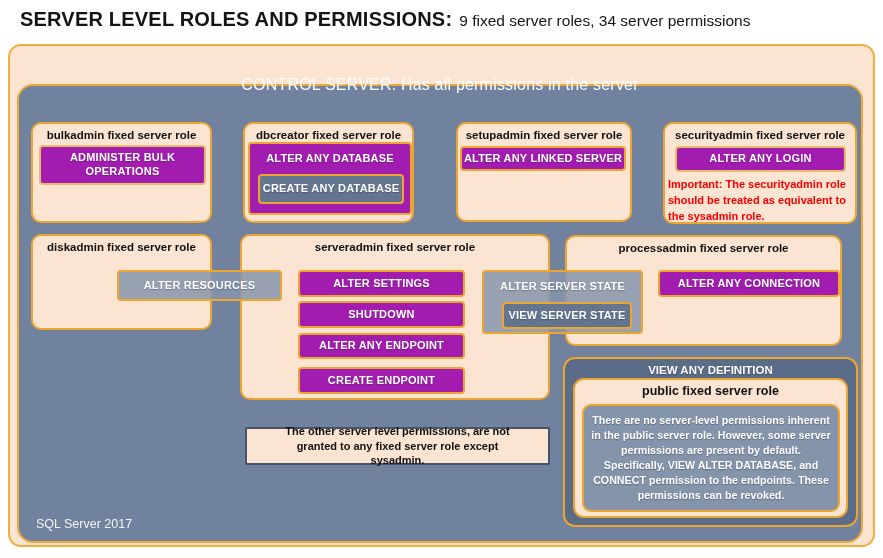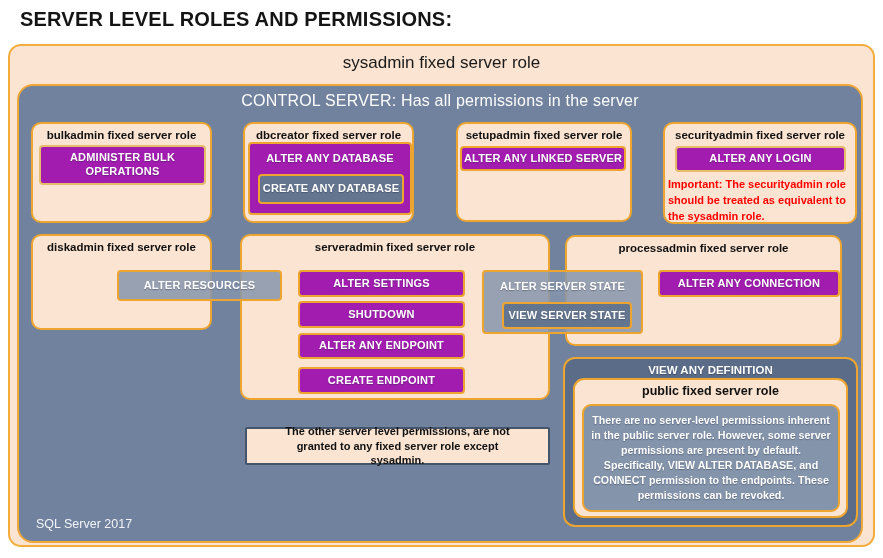--- a/index.html
+++ b/index.html
@@ -2,29 +2,29 @@
 <html><head>
 <meta charset="utf-8">
 <style>
   html,body{margin:0;padding:0;background:#fff;}
   #canvas{
     position:relative;width:883px;height:558px;background:#ffffff;
     font-family:"Liberation Sans", sans-serif;overflow:hidden;
   }
   .abs{position:absolute;box-sizing:border-box;}
   
-  .hdr{left:20px;top:8px;width:850px;display:flex;align-items:baseline;gap:14px;color:#141414;flex-direction:column;}
+  .hdr{left:20px;top:8px;width:850px;display:flex;align-items:baseline;gap:7px;color:#141414;}
   .hdr .t1{font-size:20px;font-weight:bold;letter-spacing:.2px;}
   .hdr .t2{font-size:15.5px;font-weight:normal;}
   
   .sysadmin{left:8px;top:44px;width:867px;height:503px;background:#FBE4D2;border:2px solid #F2AD3C;border-radius:13px;}
   .sysadmin-title{left:8px;top:53px;width:867px;text-align:center;font-size:17px;color:#1a1a1a;}
   
   .control{left:17px;top:84px;width:846px;height:459px;background:#71829E;border:2px solid #EFA837;border-radius:16px;}
-  .control-title{left:17px;top:92px;width:846px;text-align:center;font-size:16px;color:#fdfdfd;letter-spacing:.2px;}
+  .control-title{left:17px;top:76px;width:846px;text-align:center;font-size:16px;color:#fdfdfd;letter-spacing:.2px;}
   .footer-label{left:36px;top:509px;font-size:12.5px;color:#f2f4f8;margin-top:8px;}
   
   .role{background:#FBE4D2;border:2px solid #EDA52F;border-radius:10px;}
   .role-title{position:absolute;left:0;top:5px;width:100%;text-align:center;
     font-size:11.5px;font-weight:bold;color:#111;}
   
   .perm{background:#a21caf;border:2px solid #EDA52F;border-radius:4px;color:#fff;
     font-weight:bold;font-size:11px;display:flex;align-items:center;justify-content:center;
     text-align:center;line-height:1.25;text-shadow:0 1px 1px rgba(25,35,55,.35);letter-spacing:.2px;}
   .perm.top-text{align-items:flex-start;padding-top:8px;}
@@ -50,21 +50,20 @@
 <body>
 
 <div id="canvas">
 
   <div class="abs hdr">
     <span class="t1">SERVER LEVEL ROLES AND PERMISSIONS:</span>
     <span class="t2">9 fixed server roles, 34 server permissions</span>
   </div>
 
   <div class="abs sysadmin"></div>
-  <div class="abs sysadmin-title">sysadmin fixed server role</div>
 
   <div class="abs control"></div>
   <div class="abs control-title">CONTROL SERVER: Has all permissions in the server</div>
 
   <div class="abs role" style="left:31px;top:122px;width:181px;height:101px;">
     <div class="role-title">bulkadmin fixed server role</div>
   </div>
   <div class="abs role" style="left:243px;top:122px;width:171px;height:101px;">
     <div class="role-title">dbcreator fixed server role</div>
   </div>

